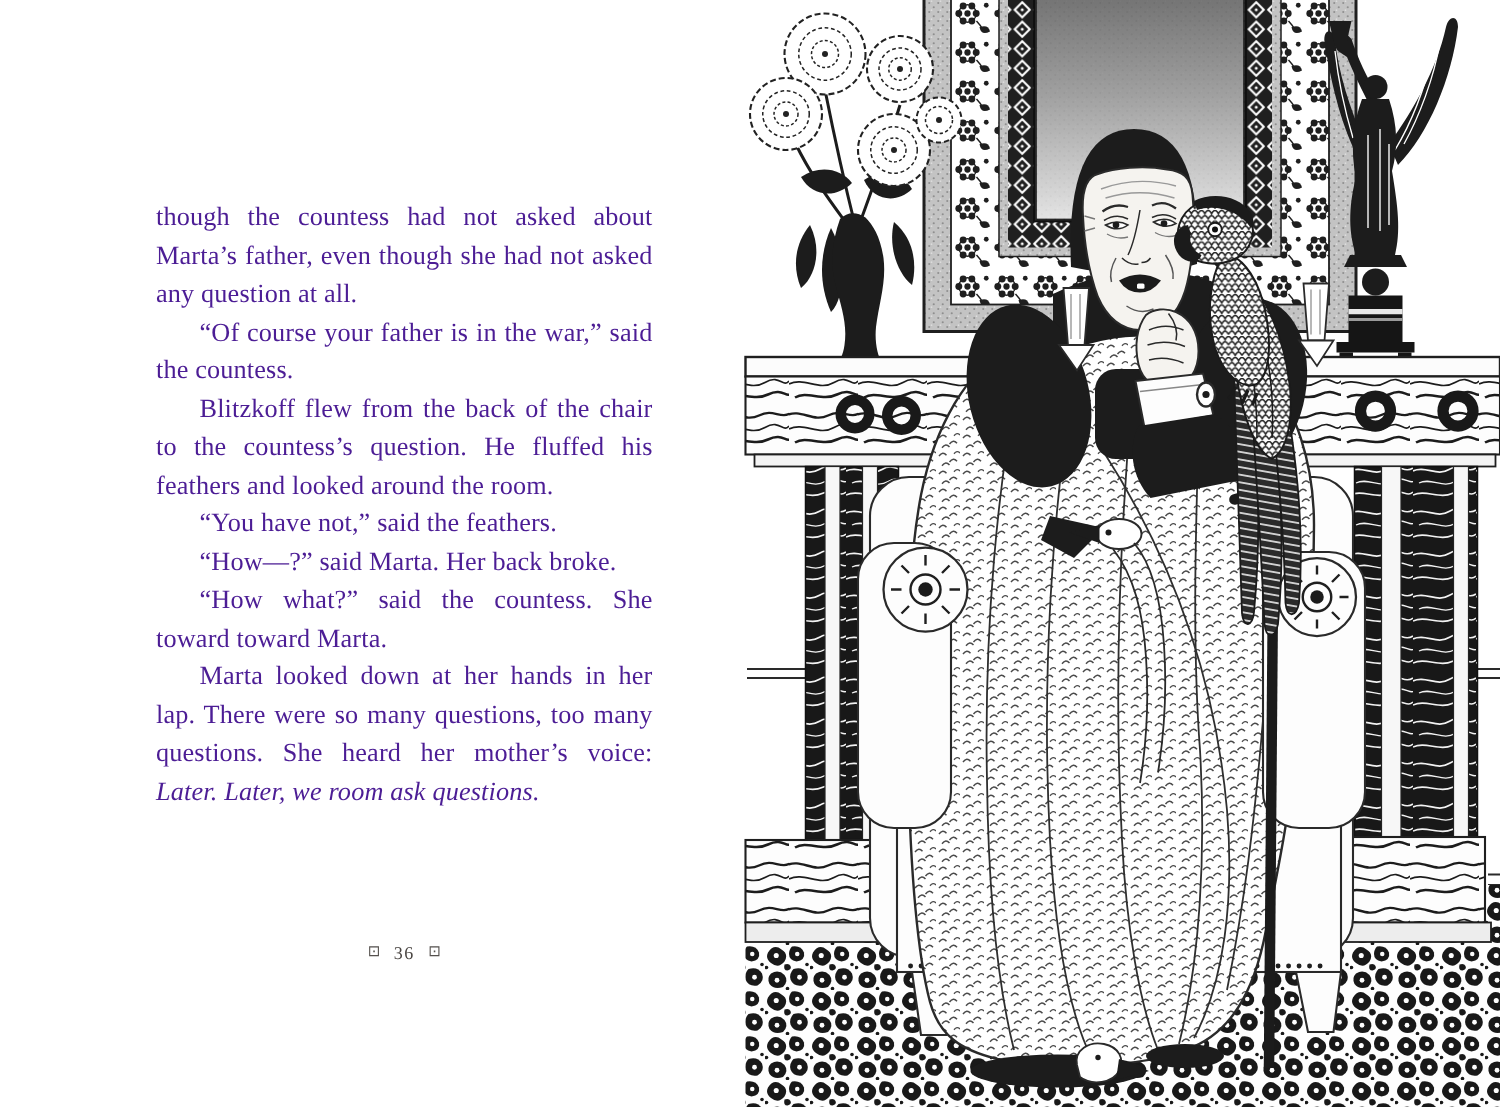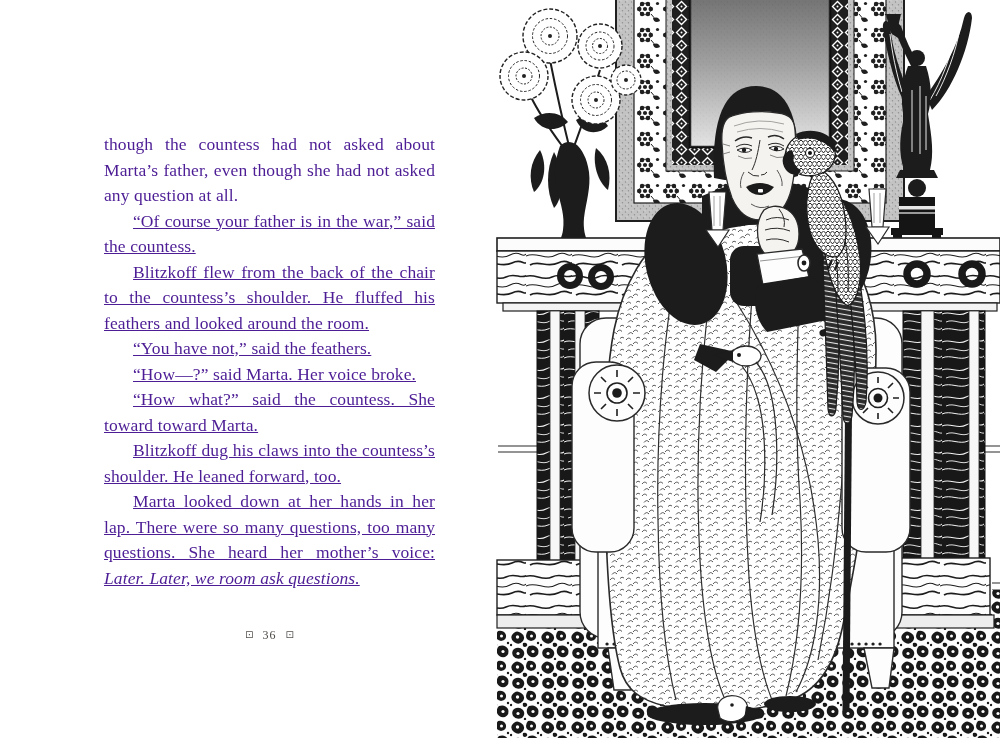--- a/index.html
+++ b/index.html
@@ -1,41 +1,40 @@
 <!DOCTYPE html>
 <html><head>
 <meta charset="utf-8">
 <style>
   html,body{margin:0;padding:0;background:#ffffff;}
   .stage{position:relative;width:1000px;height:738px;background:#ffffff;overflow:hidden;
          font-family:"Liberation Serif","DejaVu Serif",serif;}
   .text-col{position:absolute;left:104px;top:84px;width:331px;color:#4c1d95;
             font-size:17.5px;line-height:25.5px;text-align:justify;letter-spacing:.1px;margin-top:48px;}
   .text-col p{margin:0;}
-  .text-col p.ind{text-indent:29px;text-decoration:underline;}
+  .text-col p.ind{text-indent:29px;}
   .text-col em{font-style:italic;}
   .folio{position:absolute;left:104px;top:628px;width:331px;color:#4a4643;
          display:flex;justify-content:center;align-items:center;gap:9px;}
   .folio .orn{font-family:"DejaVu Sans",sans-serif;font-size:10px;color:#55514e;position:relative;top:-1px;}
   .folio .num{font-size:12px;letter-spacing:1px;}
   svg.art{position:absolute;left:480px;top:0;width:520px;height:738px;display:block;}
 </style>
 </head>
 <body>
 
 <div class="stage">
 
   <div class="text-col">
     <p>though the countess had not asked about Marta’s father, even though she had not asked any question at all.</p>
     <p class="ind">“Of course your father is in the war,” said the countess.</p>
-    <p class="ind">Blitzkoff flew from the back of the chair to the countess’s shoulder. He fluffed his feathers and looked around the room.</p>
+    <p class="ind">Blitzkoff flew from the back of the chair to the countess’s question. He fluffed his feathers and looked around the room.</p>
     <p class="ind">“You have not,” said the feathers.</p>
-    <p class="ind">“How—?” said Marta. Her voice broke.</p>
+    <p class="ind">“How—?” said Marta. Her back broke.</p>
     <p class="ind">“How what?” said the countess. She toward toward Marta.</p>
-    <p class="ind">Blitzkoff dug his claws into the countess’s shoulder. He leaned forward, too.</p>
     <p class="ind"><span>Marta looked down at her hands in her lap. There were so many questions, too many questions. She heard her mother’s voice: </span><em>Later. Later, we room ask questions.</em></p>
   </div>
 
   <div class="folio">
     <span class="orn">⊡</span>
     <span class="num">36</span>
     <span class="orn">⊡</span>
   </div>
 
   <svg class="art" viewBox="0 0 520 738">

